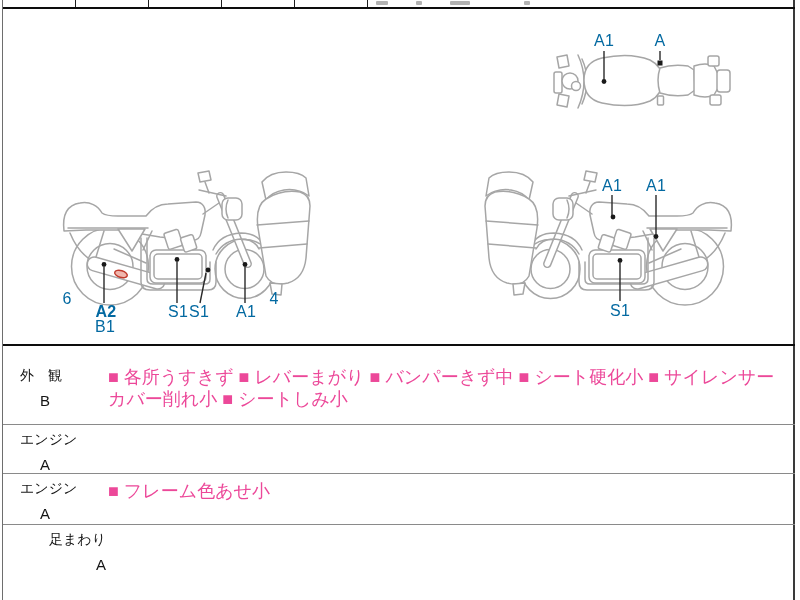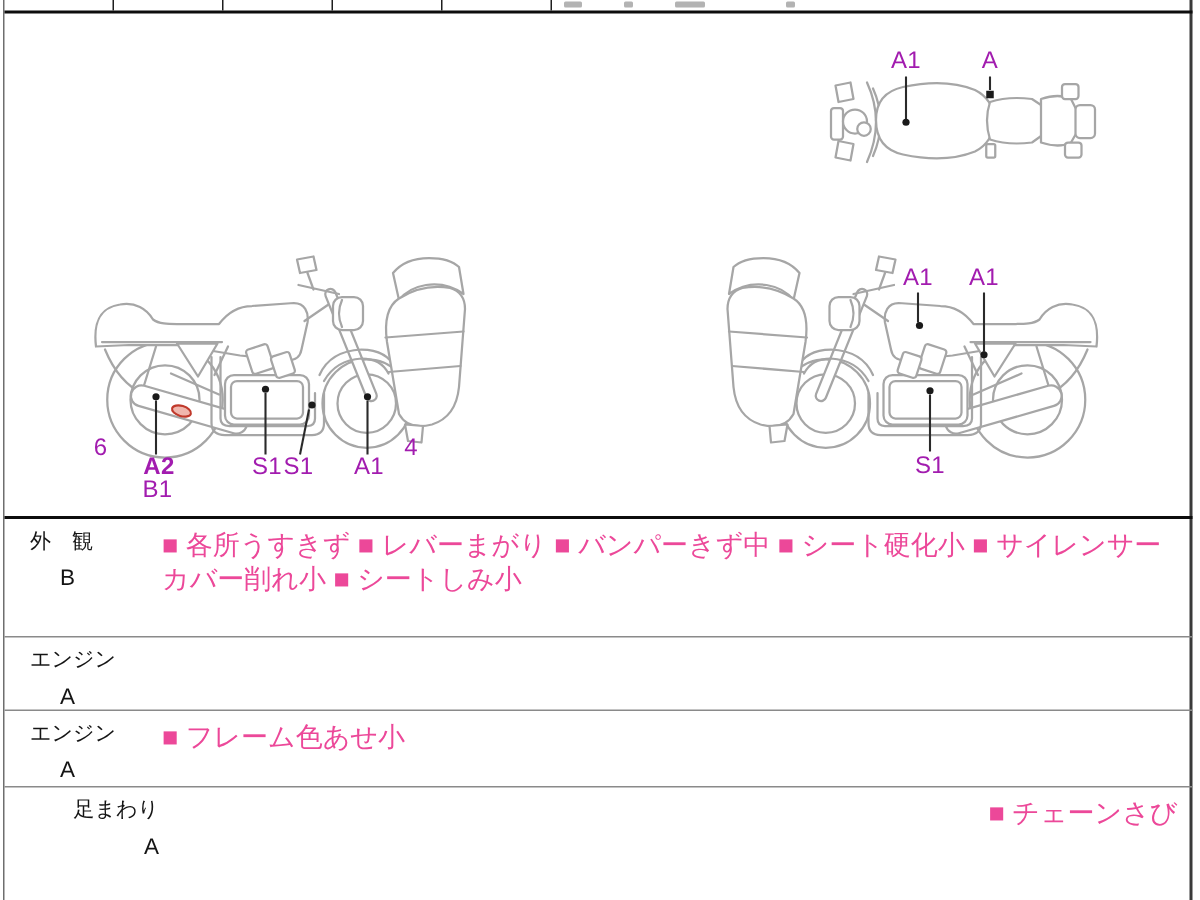--- a/index.html
+++ b/index.html
@@ -8,28 +8,28 @@
   
   .frame{position:absolute;left:2px;top:0;width:793px;height:600px;
          border-left:1px solid #6e6e6e;border-right:2px solid #3a3a3a;box-sizing:border-box;}
   
   .hrow{position:absolute;left:3px;top:0;width:792px;height:7px;
         border-bottom:2.5px solid #0d0d0d;display:flex;box-sizing:content-box;}
   .hcell{width:72px;border-right:1.3px solid #1e1e1e;height:7px;}
   .hcell-wide{flex:1;position:relative;height:7px;}
   .frag{position:absolute;top:1px;height:4px;background:#9a9a9a;border-radius:1px;opacity:.75;}
   
-  .lbl{position:absolute;transform:translateX(-50%);font-size:16px;color:#a21caf;
+  .lbl{position:absolute;transform:translateX(-50%);font-size:16px;color:#0369a1;
        white-space:nowrap;letter-spacing:.2px;}
   
   .ctable{position:absolute;left:3px;top:344px;width:792px;height:256px;
           border-top:2.5px solid #0d0d0d;display:flex;flex-direction:column;box-sizing:border-box;}
   .trow{display:flex;border-top:1px solid #8a8a8a;}
   .trow:first-child{border-top:none;}
-  .r1{height:78px;} .r2{height:48px;} .r3{height:50px;} .r4{flex:1;text-align:right;}
+  .r1{height:78px;align-items:center;} .r2{height:48px;} .r3{height:50px;} .r4{flex:1;text-align:right;}
   .labelcell{width:103px;flex:0 0 103px;}
   .cat{display:block;padding:6px 0 0 17px;font-size:14px;color:#141414;}
   .grade{display:block;padding-left:37px;margin-top:7px;font-size:15px;color:#141414;}
   .content{flex:1;padding:6px 10px 0 2px;font-size:18px;line-height:22.5px;color:#ec4899;}
   svg{position:absolute;left:0;top:0;}
   .g{stroke:#a6a6a6;stroke-width:1.5;fill:none;stroke-linecap:round;stroke-linejoin:round;}
   .w{stroke:#a6a6a6;stroke-width:1.5;fill:#ffffff;stroke-linejoin:round;}
   .lead{stroke:#2a2a2a;stroke-width:1.4;fill:none;}
   .dot{fill:#1a1a1a;stroke:none;}
 </style>
@@ -199,15 +199,14 @@
       <span class="cat">エンジン</span>
       <span class="grade">A</span>
     </div>
     <div class="content">■ フレーム色あせ小</div>
   </div>
   <div class="trow r4">
     <div class="labelcell">
       <span class="cat">足まわり</span>
       <span class="grade">A</span>
     </div>
-    <div class="content">■ チェーンさび</div>
   </div>
 </div>
 
 </body></html>

